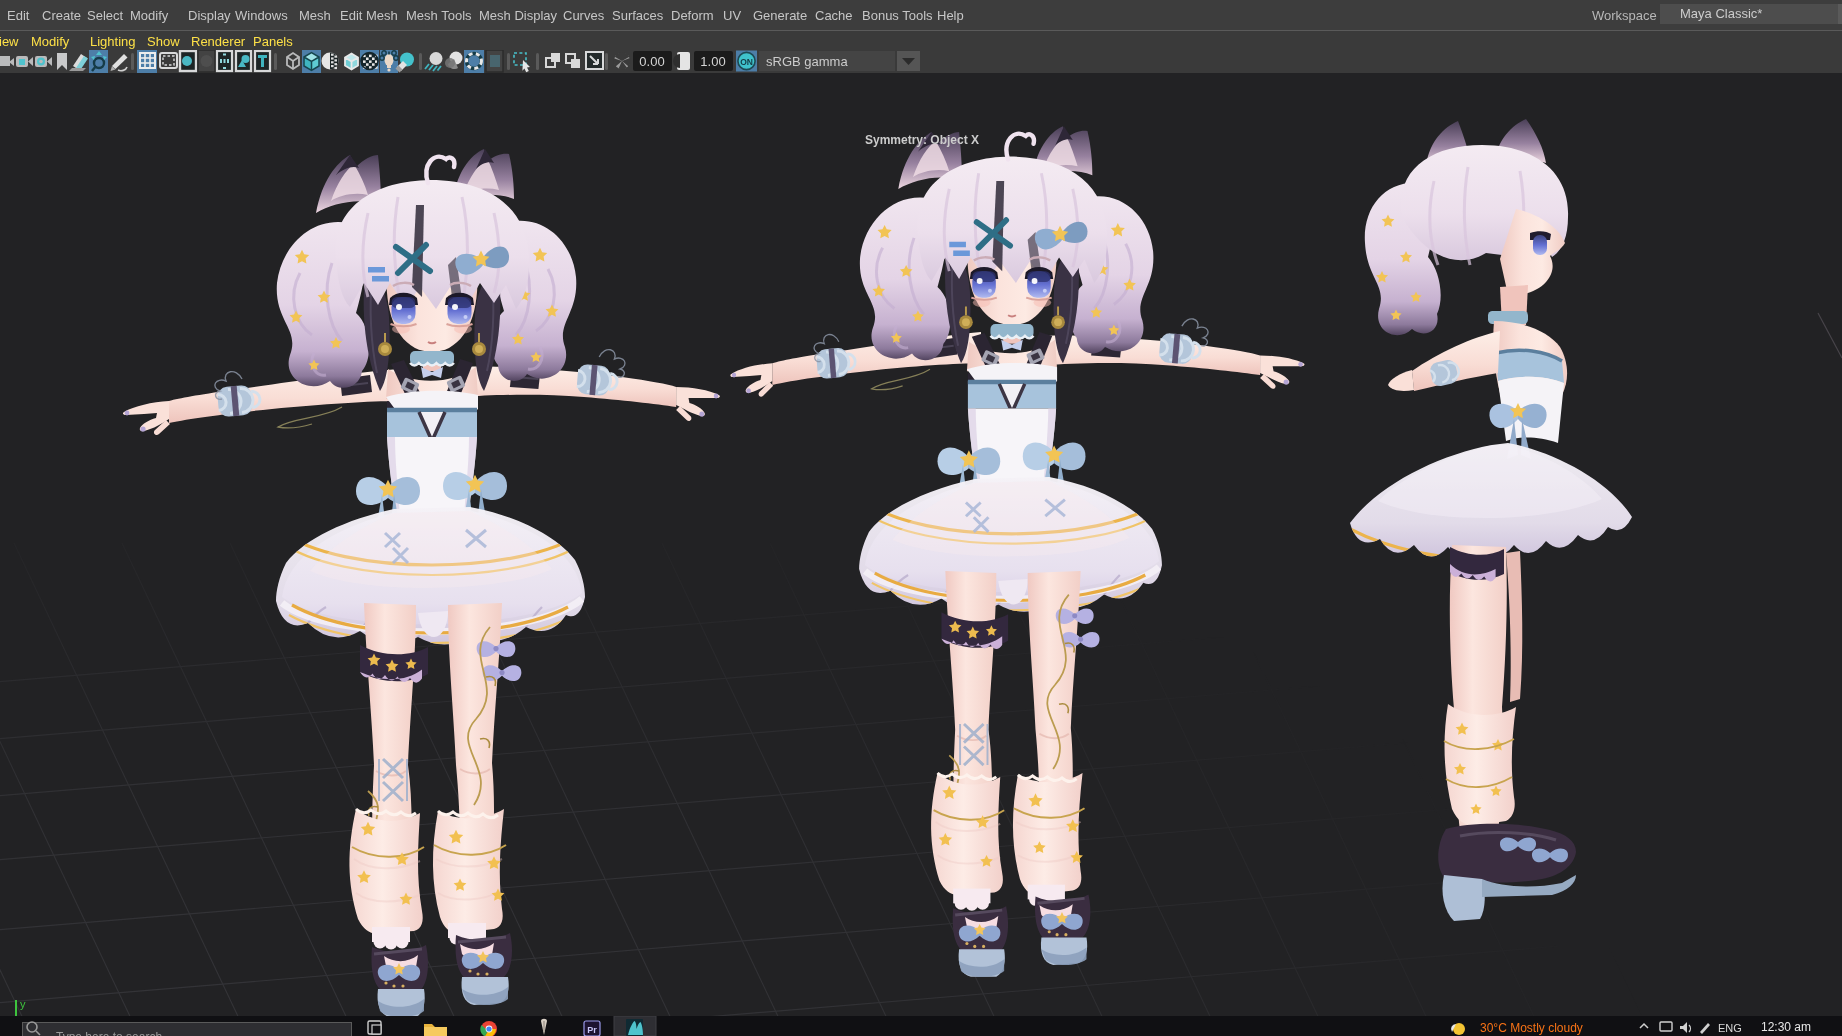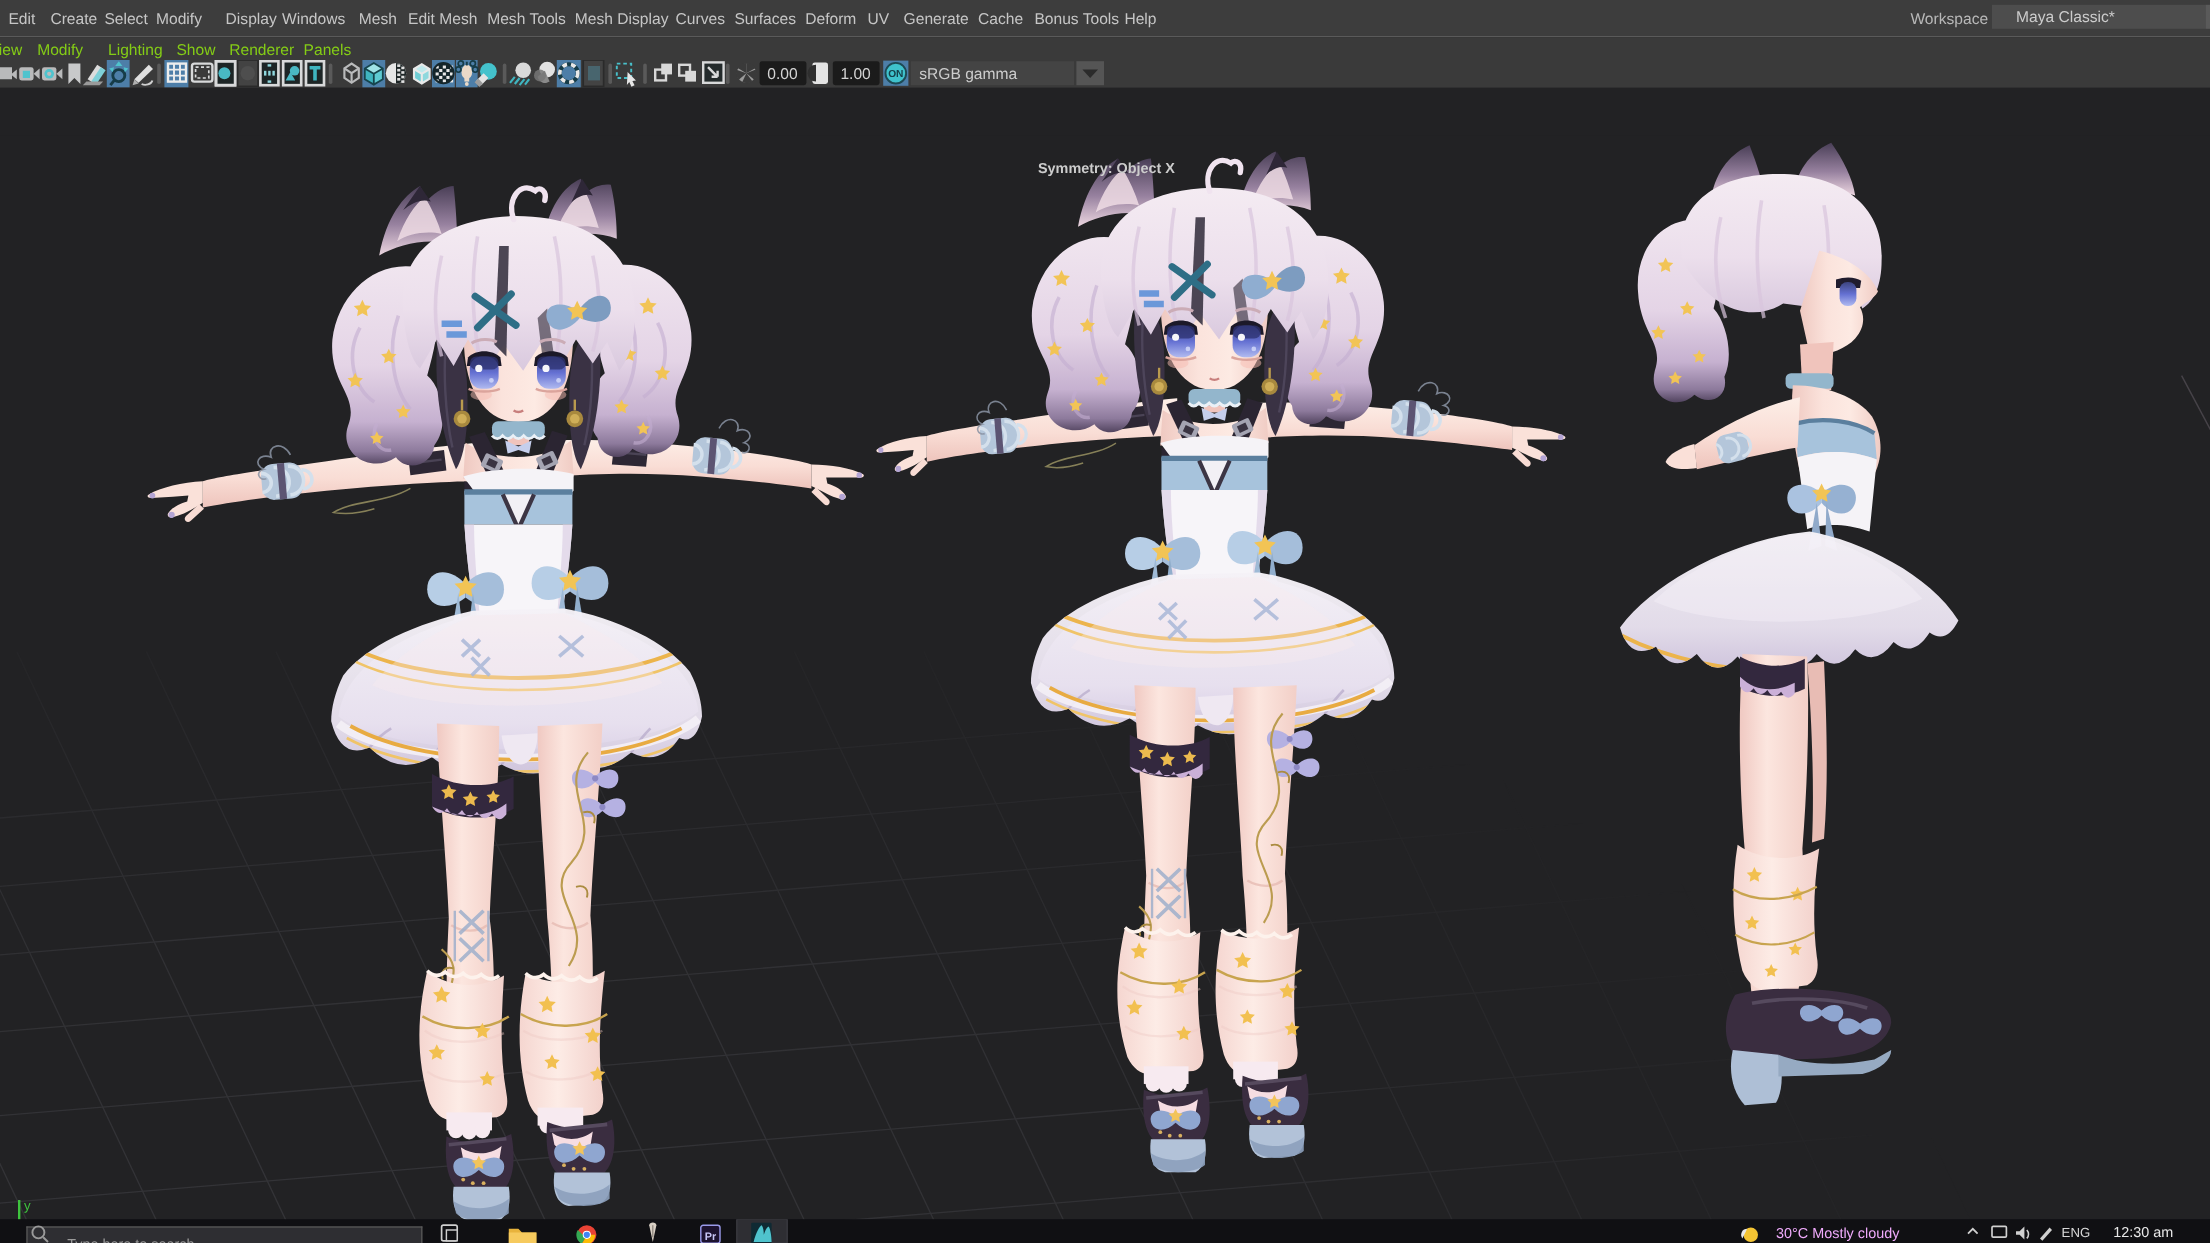--- a/index.html
+++ b/index.html
@@ -1,28 +1,28 @@
 <!DOCTYPE html>
 <html><head><meta charset="utf-8">
 <style>
 html,body{margin:0;padding:0;width:1842px;height:1036px;overflow:hidden;background:#222224;font-family:"Liberation Sans",sans-serif;}
 #menubar{position:absolute;left:0;top:0;width:1842px;height:31px;background:#3d3d3d;border-bottom:1px solid #5a5a5a;box-sizing:border-box;}
 .mi{position:absolute;top:8px;font-size:13px;color:#c6c6c6;white-space:nowrap;text-align:right;}
 #wslabel{position:absolute;top:8px;left:1592px;font-size:13px;color:#b8b8b8;}
 #wsfield{position:absolute;top:4px;left:1660px;width:178px;height:20px;background:#4d4d4d;color:#cccccc;font-size:13px;line-height:20px;padding-left:20px;box-sizing:border-box;}
 #panelrow{position:absolute;left:0;top:31px;width:1842px;height:19px;background:#3a3a3a;}
-.pi{position:absolute;top:3px;font-size:13px;color:#84cc16;white-space:nowrap;}
+.pi{position:absolute;top:3px;font-size:13px;color:#fde047;white-space:nowrap;}
 #toolbar{position:absolute;left:0;top:50px;width:1842px;height:23px;background:#3a3a3a;text-decoration:underline;}
 #viewport{position:absolute;left:0;top:73px;width:1842px;height:943px;background:#222224;overflow:hidden;margin-top:40px;}
 #taskbar{position:absolute;left:0;top:1016px;width:1842px;height:20px;background:#101013;}
 #search{position:absolute;left:22px;top:6px;width:330px;height:14px;background:#2e2e32;border:1px solid #5a5a5a;border-bottom:none;box-sizing:border-box;color:#aaa;font-size:12px;}
 #search span{position:absolute;left:33px;top:7px;color:#9a9a9a;}
 #clock{position:absolute;left:1761px;top:4px;color:#e8e8e8;font-size:12px;text-align:center;}
 #eng{position:absolute;left:1718px;top:6px;color:#d8d8d8;font-size:11px;}
-#wtxt{position:absolute;left:1480px;top:5px;color:#f0abfc;font-size:12px;white-space:nowrap;}
+#wtxt{position:absolute;left:1480px;top:5px;color:#f97316;font-size:12px;white-space:nowrap;}
 </style></head>
 <body>
 <div id="menubar">
 <span class="mi" style="left:7px">Edit</span>
 <span class="mi" style="left:42px">Create</span>
 <span class="mi" style="left:87px">Select</span>
 <span class="mi" style="left:130px">Modify</span>
 <span class="mi" style="left:188px">Display</span>
 <span class="mi" style="left:235px">Windows</span>
 <span class="mi" style="left:299px">Mesh</span>

